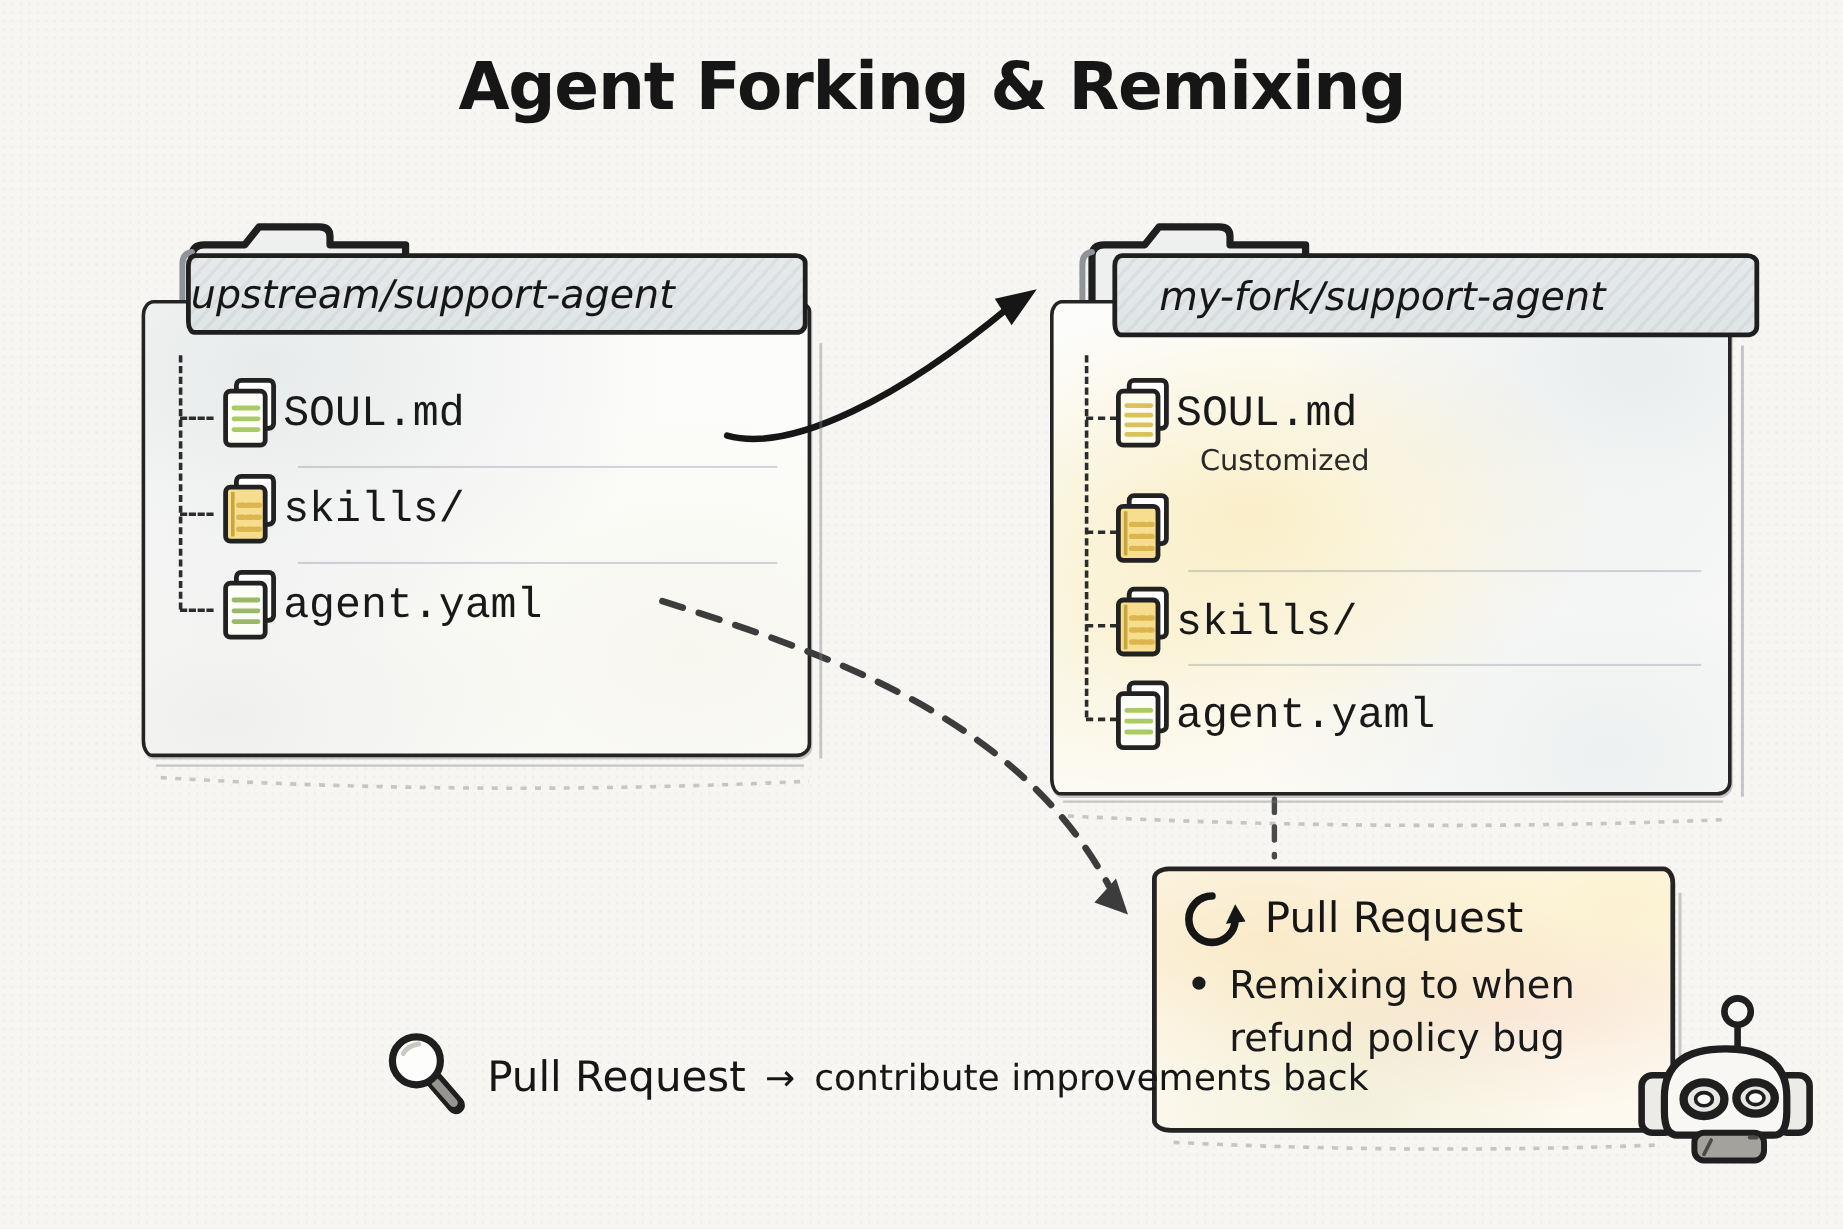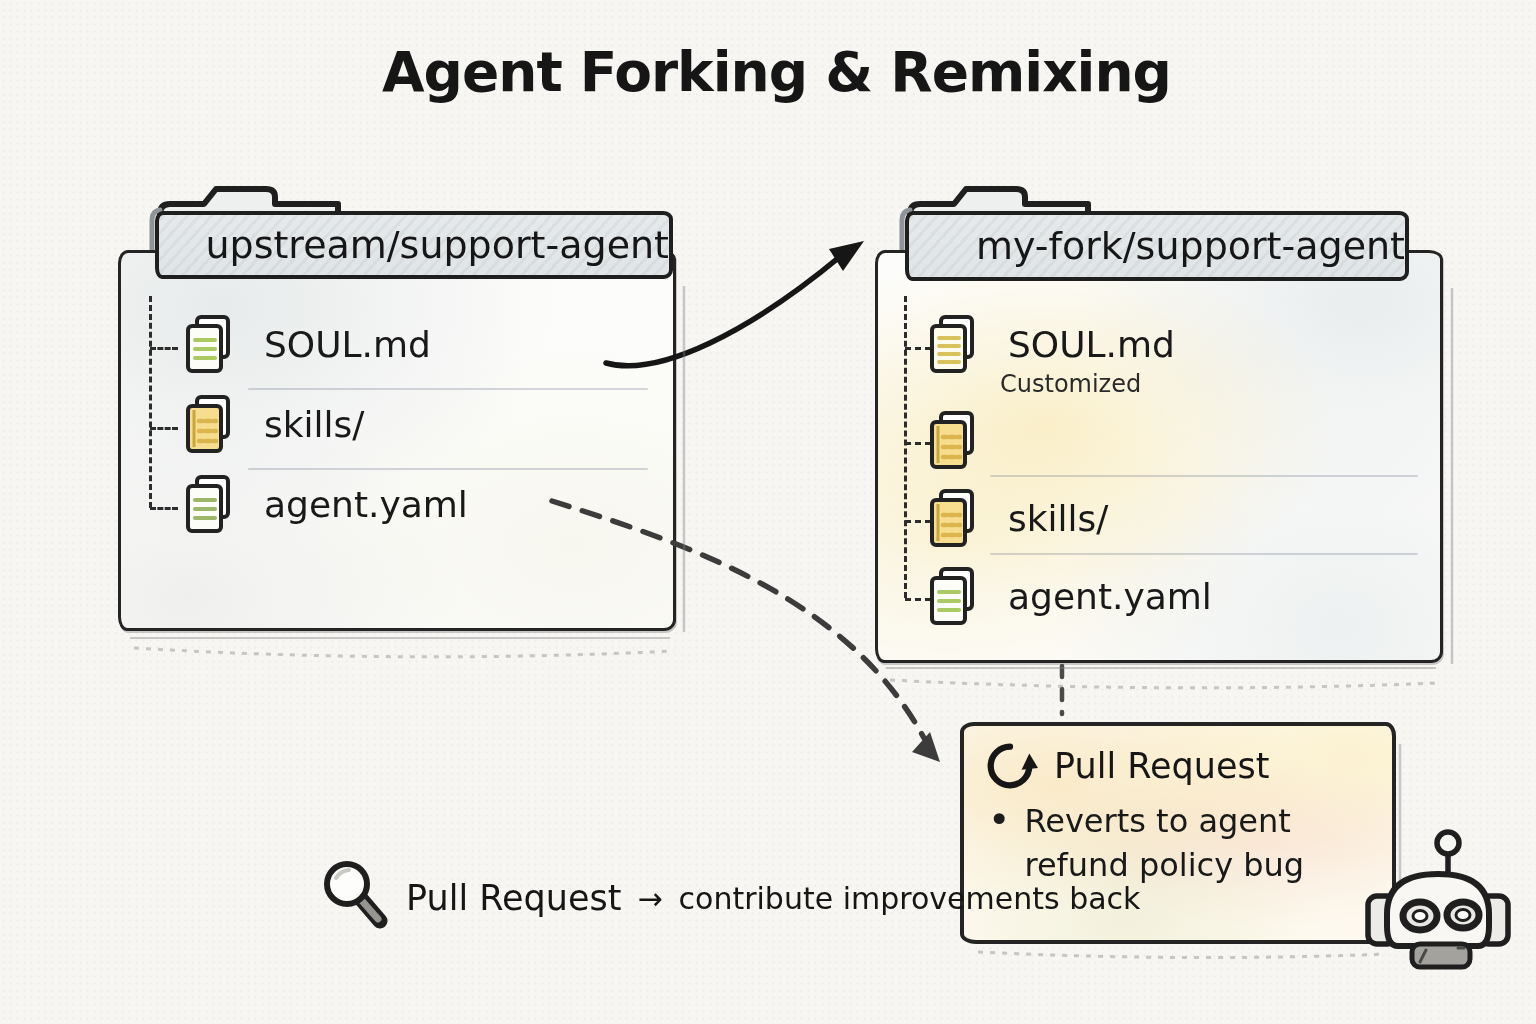--- a/index.html
+++ b/index.html
@@ -38,32 +38,32 @@
     background:
       radial-gradient(ellipse at 30% 42%, rgba(246,214,104,0.30), transparent 52%),
       radial-gradient(ellipse at 12% 70%, rgba(246,214,104,0.18), transparent 45%),
       radial-gradient(ellipse at 86% 12%, rgba(150,170,185,0.18), transparent 42%),
       radial-gradient(ellipse at 82% 92%, rgba(150,170,185,0.14), transparent 45%),
       #fcfcfa;
   }
   .tab-bar{
     border:4px solid #1f1f1f;
     border-radius:8px 10px 9px 7px / 10px 8px 9px 11px;
-    display:flex;align-items:center;justify-content:flex-end;
+    display:flex;align-items:center;justify-content:flex-start;
     background:
       repeating-linear-gradient(-48deg, rgba(130,140,148,0.10) 0 3px, transparent 3px 9px),
       linear-gradient(rgba(148,162,172,0.14), rgba(148,162,172,0.20)),
       #f3f5f5;
-    font-size:38px;color:#161616;z-index:3;
+    font-size:33px;color:#161616;z-index:3;font-style:italic;
   }
   .tab-bar.left{left:155px;top:211px;width:510px;height:60px;}
-  .tab-bar.right{left:905px;top:211px;width:496px;height:62px;}
+  .tab-bar.right{left:927px;top:211px;width:496px;height:62px;padding-left:35px;}
   .back-tab{z-index:1;}
   
-  .file-row{display:flex;align-items:center;gap:32px;z-index:4;}
+  .file-row{display:flex;align-items:center;gap:4px;z-index:4;font-family:Liberation Mono, monospace;}
   .file-label{font-size:36px;color:#191919;white-space:nowrap;}
   .file-note{font-size:24px;color:#2a2a2a;z-index:4;text-align:center;}
   .tree-line{border-left:3px dashed #2c2c2c;z-index:4;width:0;}
   .tree-branch{border-top:3px dashed #2c2c2c;height:0;z-index:4;}
   .row-sep{height:0;border-top:2px solid rgba(105,115,135,0.28);z-index:3;border-radius:2px;}
   
   .pr-box{
     left:960px;top:722px;width:428px;height:214px;
     border:4px solid #242424;
     border-radius:14px 10px 12px 16px / 10px 14px 16px 10px;
@@ -226,21 +226,21 @@
   <div class="abs pr-header">
     <svg width="56" height="56" viewBox="0 0 58 58">
       <path d="M29 9 a20 20 0 1 0 20 20" fill="none" stroke="#161616" stroke-width="6.5" stroke-linecap="round"></path>
       <polygon points="49,16 58,31 41,33" fill="#161616"></polygon>
     </svg>
     <span class="pr-title">Pull Request</span>
   </div>
   <div class="abs pr-bullet">
     <span class="pr-dot">•</span>
     <span class="pr-text">
-      <span>Reverts to agent</span><br>
+      <span>Remixing to when</span><br>
       <span>refund policy bug</span>
     </span>
   </div>
 
   <div class="abs caption">
     <svg width="74" height="80" viewBox="0 0 74 80">
       <path d="M44 42 L62 63" stroke="#1f1f1f" stroke-width="15" stroke-linecap="round"></path>
       <path d="M45 44 L60 61" stroke="#96958f" stroke-width="7" stroke-linecap="round"></path>
       <circle cx="29" cy="26" r="20" fill="#fdfdfb" stroke="#1f1f1f" stroke-width="6"></circle>
       <path d="M18 20 q4 -7 13 -8" fill="none" stroke="#c9c9c4" stroke-width="4" stroke-linecap="round"></path>

